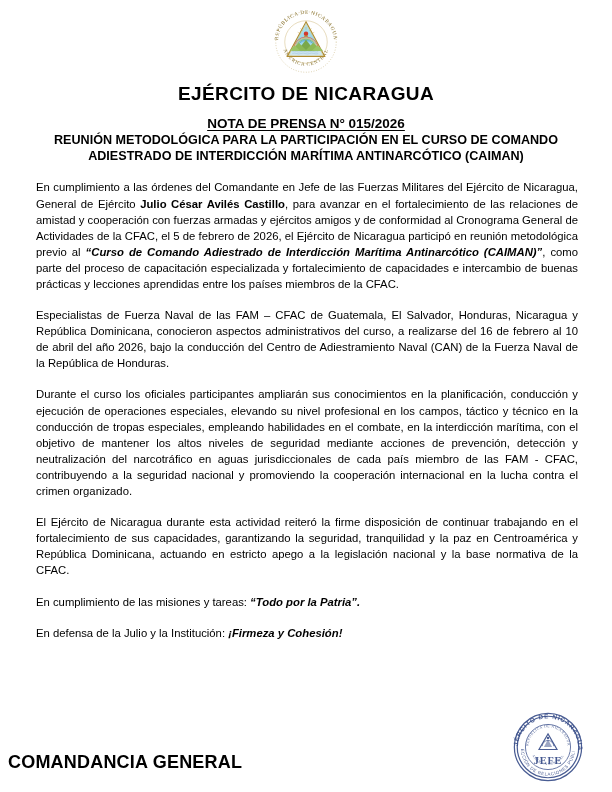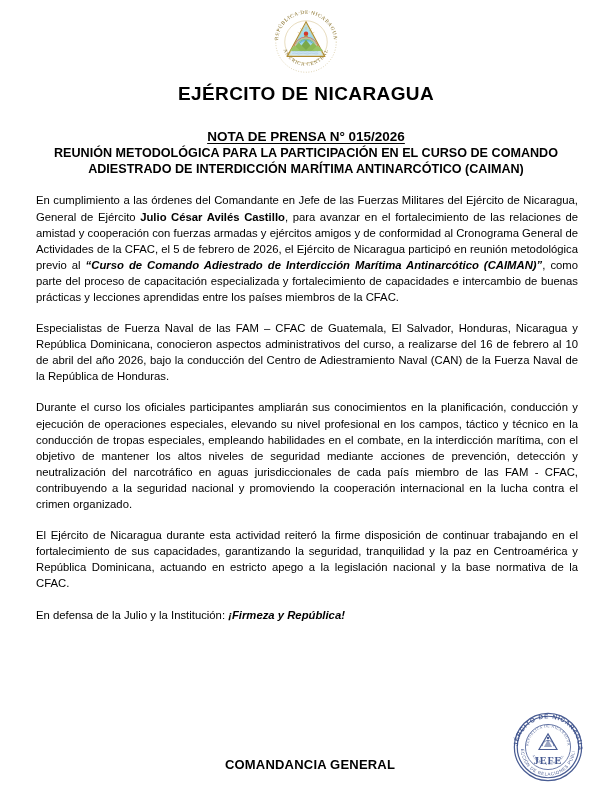--- a/index.html
+++ b/index.html
@@ -41,21 +41,21 @@
     font-size: 19px;
     font-weight: bold;
     letter-spacing: 0.4px;
     margin: 6px 0 0 0;
     line-height: 1.1;
   }
   .press-note {
     text-align: center;
     font-size: 13.5px;
     font-weight: bold;
-    margin: 25px 0 0 0;
+    margin: 12px 0 0 0;
     line-height: 1.1;
   }
   .press-note span.u {
     text-decoration: underline;
     text-underline-offset: 2px;
   }
   .subject {
     text-align: center;
     font-size: 12.6px;
     font-weight: bold;
@@ -84,22 +84,22 @@
   }
   .bi { font-weight: bold; font-style: italic; }
   .b  { font-weight: bold; }
 
   
   .footer {
     position: absolute;
     left: 0;
     right: 0;
     bottom: 18px;
-    text-align: center;
-    font-size: 13px;
+    text-align: left;
+    font-size: 18px;
     font-weight: bold;
     line-height: 1.28;
     letter-spacing: 0.2px;
     margin-left: 8px;
   }
   .footer .line { display: block; }
 
   
   .seal {
     position: absolute;
@@ -184,22 +184,23 @@
   <div class="body-area">
 
     <p class="para"><span>En cumplimiento a las órdenes del Comandante en Jefe de las Fuerzas Militares del Ejército de Nicaragua, General de Ejército </span><span class="b">Julio César Avilés Castillo</span><span>, para avanzar en el fortalecimiento de las relaciones de amistad y cooperación con fuerzas armadas y ejércitos amigos y de conformidad al Cronograma General de Actividades de la CFAC, el 5 de febrero de 2026, el Ejército de Nicaragua participó en reunión metodológica previo al </span><span class="bi">“Curso de Comando Adiestrado de Interdicción Marítima Antinarcótico (CAIMAN)”</span><span>, como parte del proceso de capacitación especializada y fortalecimiento de capacidades e intercambio de buenas prácticas y lecciones aprendidas entre los países miembros de la CFAC.</span></p>
 
     <p class="para">Especialistas de Fuerza Naval de las FAM – CFAC de Guatemala, El Salvador, Honduras, Nicaragua y República Dominicana, conocieron aspectos administrativos del curso, a realizarse del 16 de febrero al 10 de abril del año 2026, bajo la conducción del Centro de Adiestramiento Naval (CAN) de la Fuerza Naval de la República de Honduras.</p>
 
     <p class="para">Durante el curso los oficiales participantes ampliarán sus conocimientos en la planificación, conducción y ejecución de operaciones especiales, elevando su nivel profesional en los campos, táctico y técnico en la conducción de tropas especiales, empleando habilidades en el combate, en la interdicción marítima, con el objetivo de mantener los altos niveles de seguridad mediante acciones de prevención, detección y neutralización del narcotráfico en aguas jurisdiccionales de cada país miembro de las FAM - CFAC, contribuyendo a la seguridad nacional y promoviendo la cooperación internacional en la lucha contra el crimen organizado.</p>
 
     <p class="para">El Ejército de Nicaragua durante esta actividad reiteró la firme disposición de continuar trabajando en el fortalecimiento de sus capacidades, garantizando la seguridad, tranquilidad y la paz en Centroamérica y República Dominicana, actuando en estricto apego a la legislación nacional y la base normativa de la CFAC.</p>
 
-
-    <p class="plain"><span>En defensa de la Julio y la Institución: </span><span class="bi">¡Firmeza y República!</span></p>
+    <p class="plain"><span>En cumplimiento de las misiones y tareas: </span><span class="bi">“Todo por la Patria”.</span></p>
+
+    <p class="plain"><span>En defensa de la Julio y la Institución: </span><span class="bi">¡Firmeza y Cohesión!</span></p>
 
   </div>
 
   <div class="footer">
     <span class="line">COMANDANCIA GENERAL</span>
   </div>
 
   <div class="seal">
     <svg viewBox="0 0 100 100" xmlns="http://www.w3.org/2000/svg" aria-hidden="true">
       <defs>

